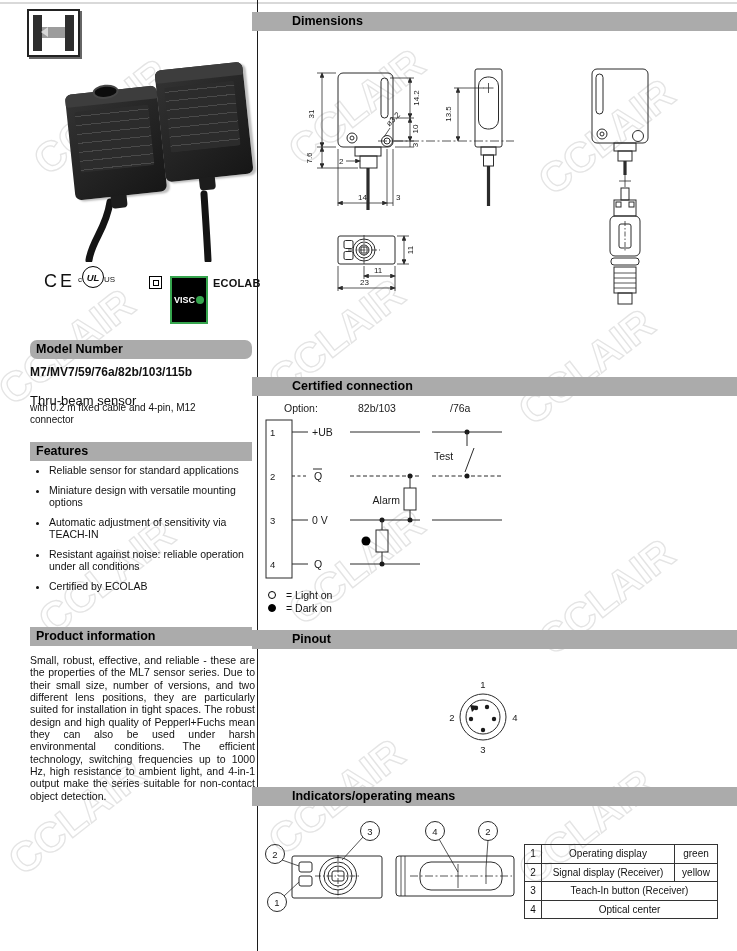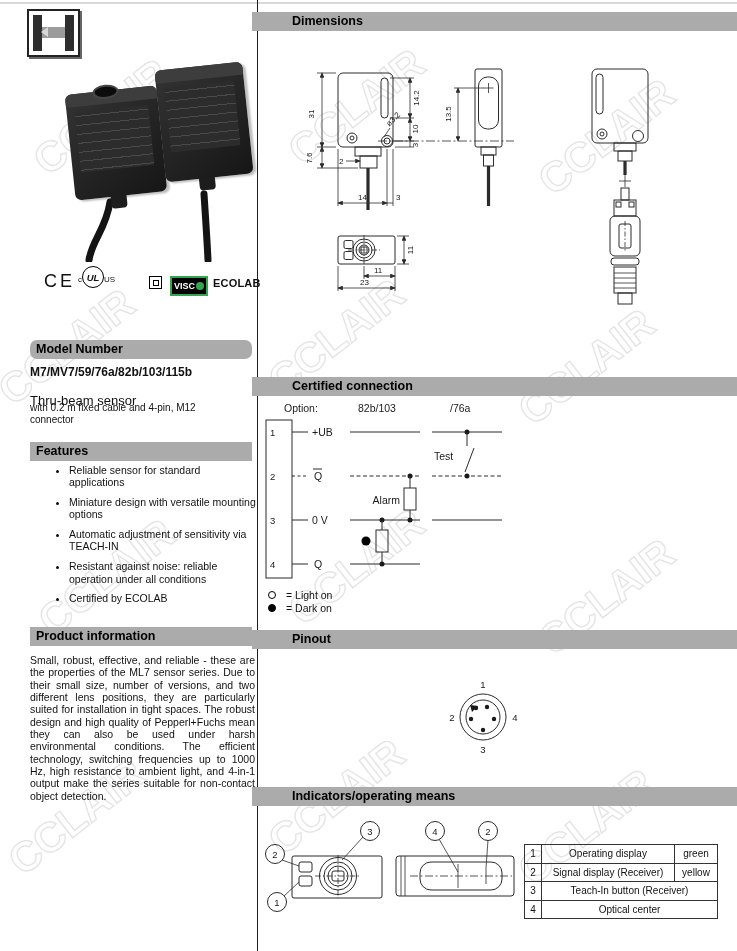--- a/index.html
+++ b/index.html
@@ -36,30 +36,30 @@
   .ce{position:absolute;left:44px;top:271px;font-size:18px;letter-spacing:3px;font-weight:500;}
   .ulwrap{position:absolute;left:78px;top:266px;display:flex;align-items:center;}
   .ulc{font-size:8px;align-self:flex-end;margin-bottom:4px;}
   .ulcircle{width:20px;height:20px;border:1.6px solid #000;border-radius:50%;display:flex;
             align-items:center;justify-content:center;font-size:9.5px;font-weight:bold;font-style:italic;}
   .ulus{font-size:8px;align-self:flex-end;margin-bottom:4px;}
   .sq2{position:absolute;left:149px;top:276px;width:11px;height:11px;border:1.6px solid #000;
        display:flex;align-items:center;justify-content:center;}
   .sq2 i{display:block;width:4px;height:4px;border:1.6px solid #000;}
   .visco{position:absolute;left:170px;top:276px;height:12px;background:#000;border:2px solid #36a54e;
-         color:#fff;font-weight:bold;font-size:9px;line-height:12px;padding:2px 2px;display:flex;align-items:center;}
+         color:#fff;font-weight:bold;font-size:9px;line-height:12px;padding:16px 2px;display:flex;align-items:center;}
   .visco .dot{width:8px;height:8px;border-radius:50%;background:#36a54e;margin-left:1px;}
   .ecolab{position:absolute;left:213px;top:277px;font-size:11px;font-weight:800;letter-spacing:0.2px;}
   
   .model{position:absolute;left:30px;top:365px;width:224px;font-size:12px;font-weight:bold;}
   .ptype{position:absolute;left:30px;top:393px;width:224px;font-size:13px;}
   .pdesc{position:absolute;left:30px;top:402px;width:205px;font-size:10px;line-height:12px;}
   .feat{position:absolute;left:30px;top:464px;width:226px;}
   .feat ul{margin:0;padding-left:19px;}
-  .feat li{font-size:10.5px;line-height:12.3px;margin-bottom:7.5px;margin-left:20px;}
+  .feat li{font-size:10.5px;line-height:12.3px;margin-bottom:7.5px;}
   .pitext{position:absolute;left:30px;top:654px;width:225px;font-size:10.5px;line-height:12.35px;text-align:justify;}
   
   svg.draw{position:absolute;}
   svg.draw .ln{stroke:#2b2b2b;stroke-width:1;fill:none;}
   svg.draw .thin{stroke:#2b2b2b;stroke-width:0.8;fill:none;}
   svg.draw .cable{stroke:#2b2b2b;stroke-width:3.2;fill:none;}
   svg.draw text{fill:#1a1a1a;stroke:none;font-family:"Liberation Sans",sans-serif;}
   svg.draw .dim{font-size:8px;}
   svg.draw .elt{font-size:10.5px;}
   svg.draw .pn{font-size:9.5px;}

